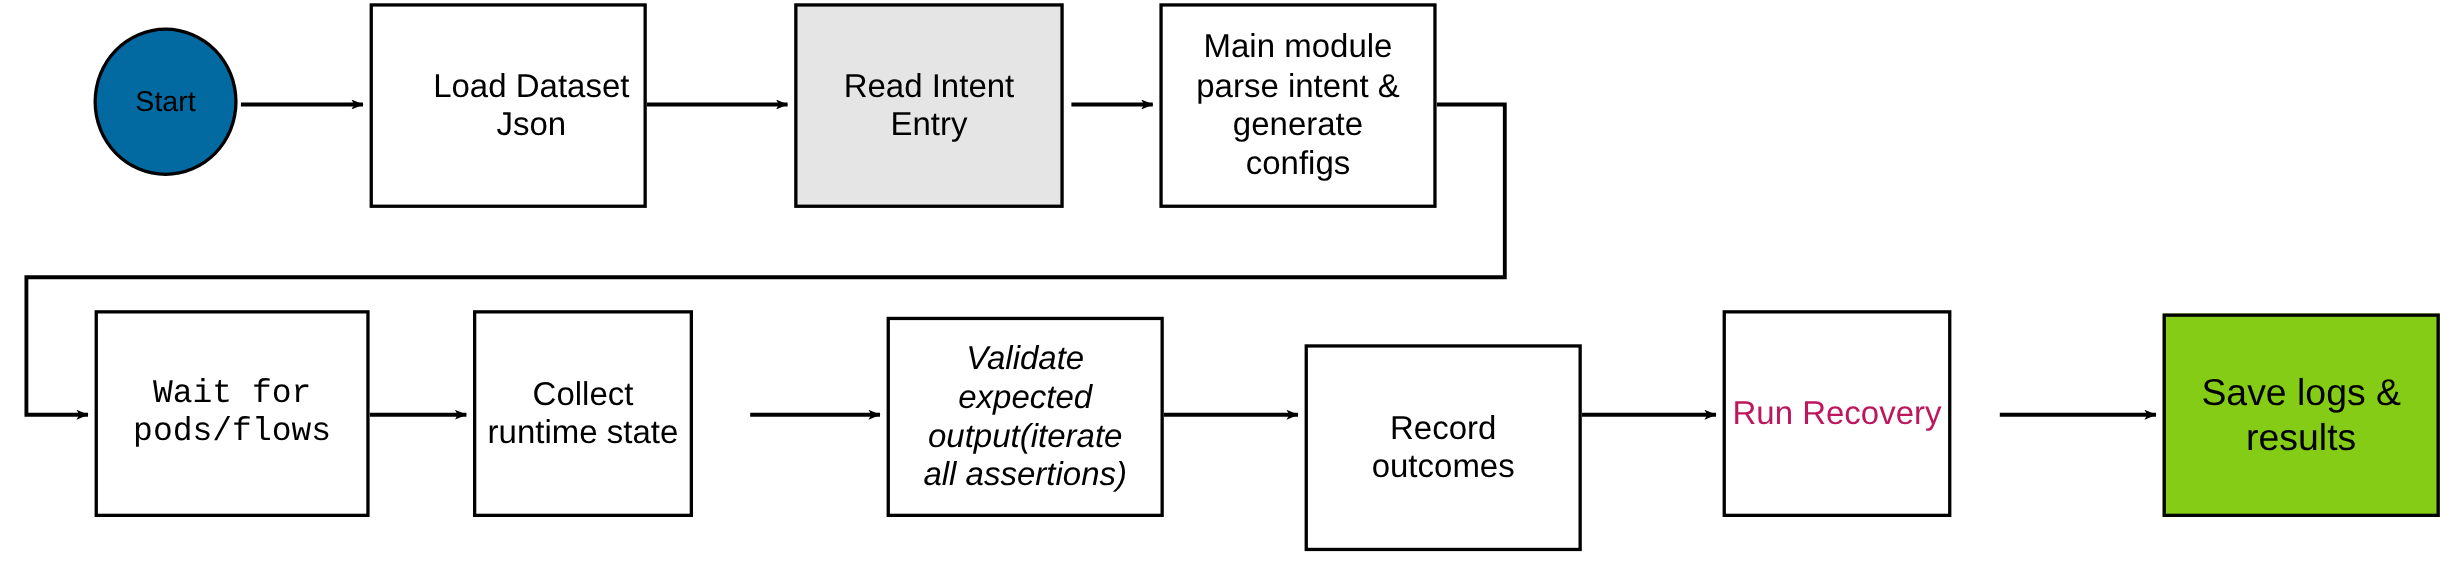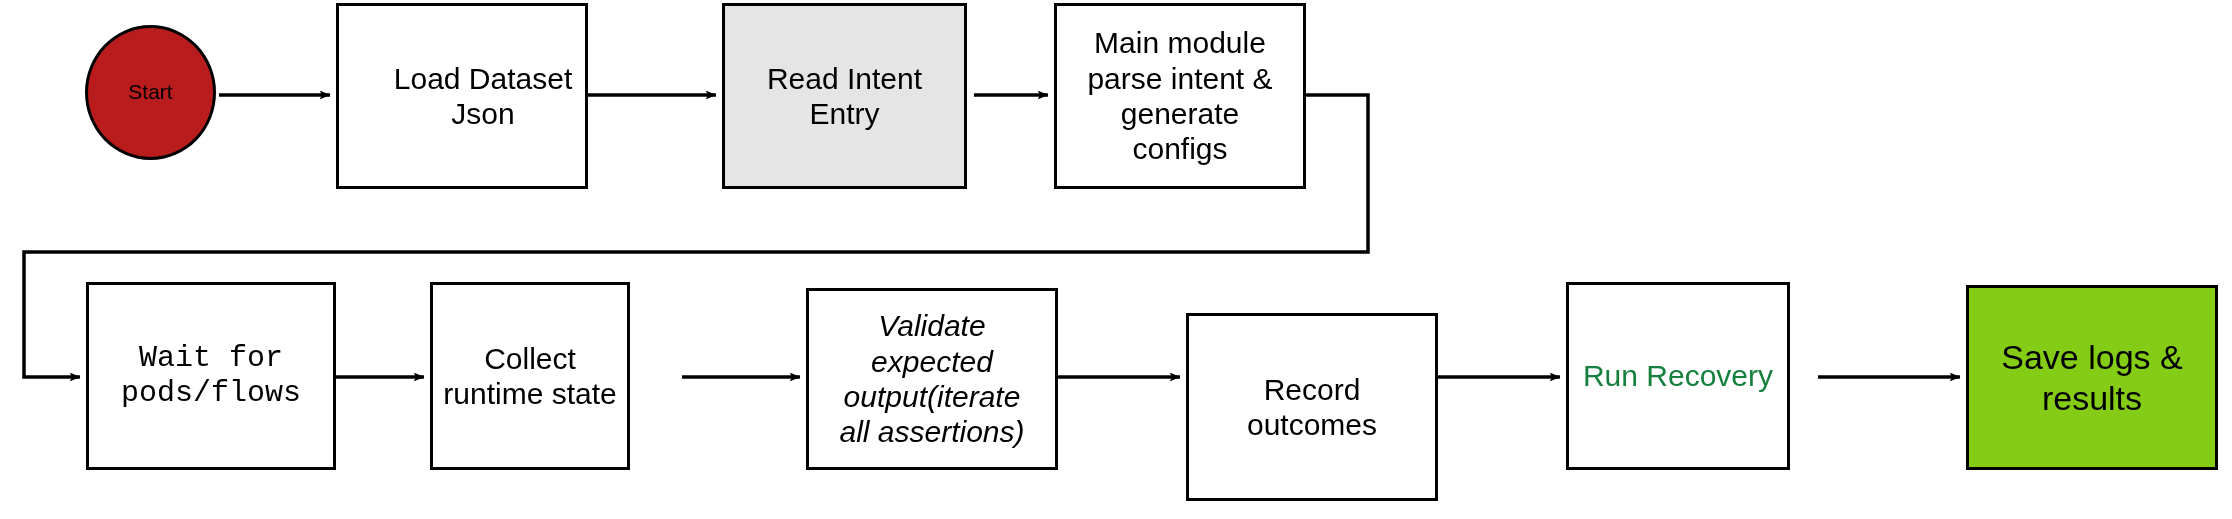--- a/index.html
+++ b/index.html
@@ -71,21 +71,21 @@
         <polyline points="1306,95 1368,95 1368,252 24,252 24,377 80,377" stroke="#000000" marker-end="url(#arrowhead)"></polyline>
         <polyline points="336,377 424,377" stroke="#000000" marker-end="url(#arrowhead)"></polyline>
         <polyline points="682,377 800,377" stroke="#000000" marker-end="url(#arrowhead)"></polyline>
         <polyline points="1058,377 1180,377" stroke="#000000" marker-end="url(#arrowhead)"></polyline>
         <polyline points="1438,377 1560,377" stroke="#000000" marker-end="url(#arrowhead)"></polyline>
         <polyline points="1818,377 1960,377" stroke="#000000" marker-end="url(#arrowhead)"></polyline>
       </g>
   </svg>
 
   <div id="node-layer">
-      <div class="node terminator" style="left: 85px; top: 25px; width: 131px; height: 135px; font-size: 21px; border-color: rgb(0, 0, 0); background: #b91c1c; color: rgb(0, 0, 0);">
+      <div class="node terminator" style="left: 85px; top: 25px; width: 131px; height: 135px; font-size: 26px; border-color: rgb(0, 0, 0); background: #0369a1; color: rgb(0, 0, 0);">
         <span class="label">Start</span>
       </div>
       <div class="node" style="left: 336px; top: 3px; width: 252px; height: 186px; font-size: 30px; border-color: rgb(0, 0, 0); background: rgb(255, 255, 255); color: rgb(0, 0, 0); padding-left: 42px;">
         <span class="label">Load Dataset
 Json</span>
       </div>
       <div class="node" style="left: 722px; top: 3px; width: 245px; height: 186px; font-size: 30px; border-color: rgb(0, 0, 0); background: #e5e5e5; color: rgb(0, 0, 0);">
         <span class="label">Read Intent
 Entry</span>
       </div>
@@ -106,21 +106,21 @@
       <div class="node" style="left: 806px; top: 288px; width: 252px; height: 182px; font-size: 30px; border-color: rgb(0, 0, 0); background: rgb(255, 255, 255); color: rgb(0, 0, 0); font-style: italic;">
         <span class="label">Validate
 expected
 output(iterate
 all assertions)</span>
       </div>
       <div class="node" style="left: 1186px; top: 282px; width: 252px; height: 188px; font-size: 30px; border-color: rgb(0, 0, 0); background: rgb(255, 255, 255); color: rgb(0, 0, 0); margin-top: 31px;">
         <span class="label">Record
 outcomes</span>
       </div>
-      <div class="node overflow" style="left: 1566px; top: 282px; width: 224px; height: 188px; font-size: 30px; border-color: rgb(0, 0, 0); background: rgb(255, 255, 255); color: #15803d;">
+      <div class="node overflow" style="left: 1566px; top: 282px; width: 208px; height: 188px; font-size: 30px; border-color: rgb(0, 0, 0); background: rgb(255, 255, 255); color: #be185d;">
         <span class="label">Run Recovery</span>
       </div>
       <div class="node" style="left: 1966px; top: 285px; width: 252px; height: 185px; font-size: 34px; border-color: rgb(0, 0, 0); background: #84cc16; color: rgb(0, 0, 0);">
         <span class="label">Save logs &amp;
 results</span>
       </div>
     </div>
 
 </div>
 

